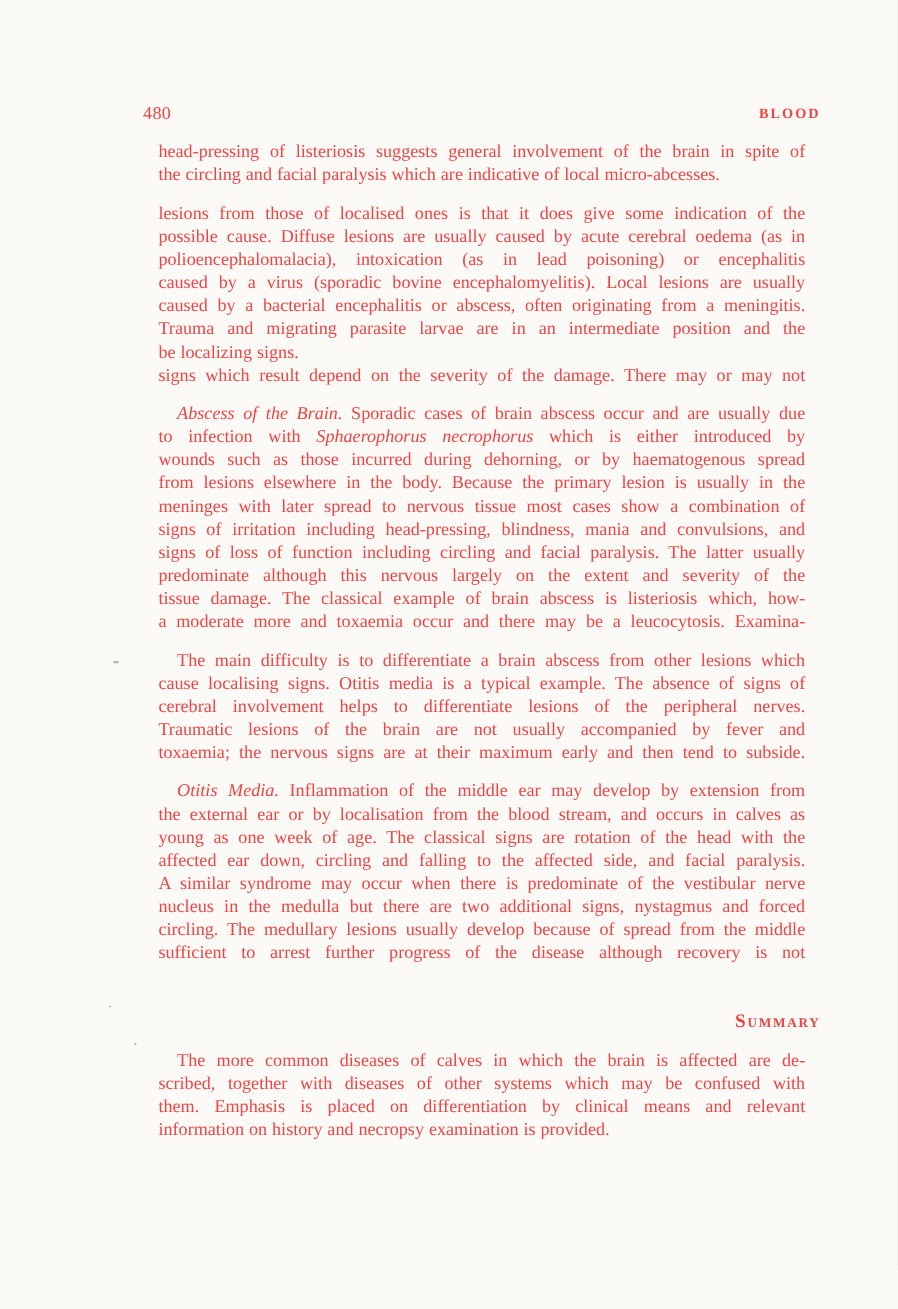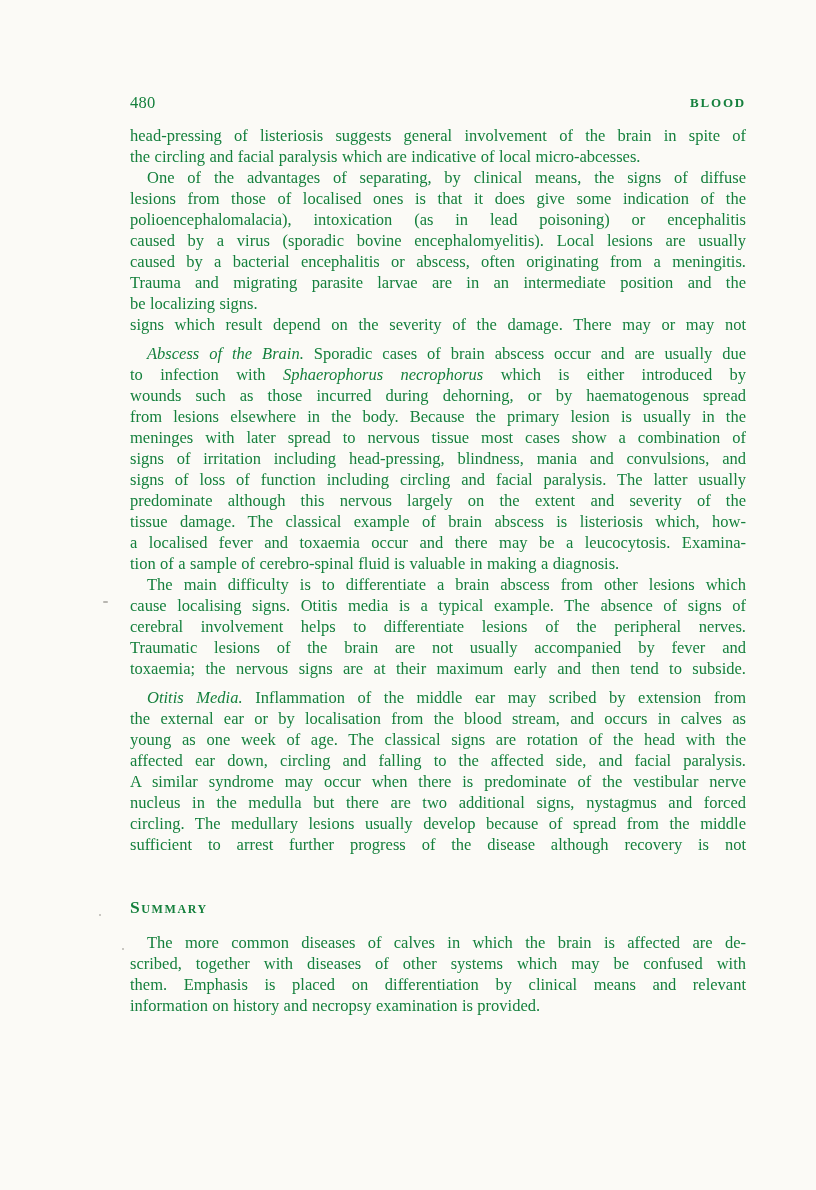--- a/index.html
+++ b/index.html
@@ -6,21 +6,21 @@
     margin: 0;
     padding: 0;
     background: #e8e8e4;
   }
   .page {
     position: relative;
     width: 816px;
     height: 1190px;
     margin: 0 auto;
     background: #fbfaf6;
-    color: #15803d;
+    color: #ef4444;
     font-family: "Liberation Serif", "DejaVu Serif", serif;
     overflow: hidden;
   }
   .content-col {
     position: absolute;
     left: 130px;
     top: 92px;
     width: 616px;
   }
   .running-header {
@@ -44,33 +44,33 @@
     text-align: right;
     font-size: 13px;
     line-height: 18px;
     font-weight: 700;
     letter-spacing: 1.8px;
   }
   .body-text {
     font-size: 16.5px;
     line-height: 21px;
   }
-  .paragraph { margin: 0; }
+  .paragraph { margin: 14px; }
   .paragraph.space-before { margin-top: 8px; }
   .line {
     text-align: justify;
     text-align-last: justify;
     word-spacing: 0.02em;
   }
   .line.last { text-align-last: left; }
   .line.indent { padding-left: 17px; }
   .italic { font-style: italic; }
   .section-heading {
     margin: 42px 0 14px 0;
-    text-align: left;
+    text-align: right;
     font-variant: small-caps;
     font-weight: 600;
     font-size: 17.5px;
     line-height: 21px;
     letter-spacing: 1.6px;
   }
   
   .speck {
     position: absolute;
     background: rgba(60, 55, 50, 0.35);
@@ -88,51 +88,50 @@
     <div class="running-header">
       <span class="page-num">480</span>
       <span class="running-title">BLOOD</span>
     </div>
     <div class="body-text">
         <div class="paragraph">
           <div class="line"><span>head-pressing of listeriosis suggests general involvement of the brain in spite of</span></div>
           <div class="line last"><span>the circling and facial paralysis which are indicative of local micro-abcesses.</span></div>
         </div>
         <div class="paragraph">
-          <div class="line indent"><span>One of the advantages of separating, by clinical means, the signs of diffuse</span></div>
           <div class="line"><span>lesions from those of localised ones is that it does give some indication of the</span></div>
+          <div class="line"><span>possible cause. Diffuse lesions are usually caused by acute cerebral oedema (as in</span></div>
           <div class="line"><span>polioencephalomalacia), intoxication (as in lead poisoning) or encephalitis</span></div>
           <div class="line"><span>caused by a virus (sporadic bovine encephalomyelitis). Local lesions are usually</span></div>
           <div class="line"><span>caused by a bacterial encephalitis or abscess, often originating from a meningitis.</span></div>
           <div class="line"><span>Trauma and migrating parasite larvae are in an intermediate position and the</span></div>
           <div class="line last"><span>be localizing signs.</span></div>
           <div class="line"><span>signs which result depend on the severity of the damage. There may or may not</span></div>
         </div>
         <div class="paragraph space-before">
           <div class="line indent"><span class="italic">Abscess of the Brain.</span><span> Sporadic cases of brain abscess occur and are usually due</span></div>
           <div class="line"><span>to infection with </span><span class="italic">Sphaerophorus necrophorus</span><span> which is either introduced by</span></div>
           <div class="line"><span>wounds such as those incurred during dehorning, or by haematogenous spread</span></div>
           <div class="line"><span>from lesions elsewhere in the body. Because the primary lesion is usually in the</span></div>
           <div class="line"><span>meninges with later spread to nervous tissue most cases show a combination of</span></div>
           <div class="line"><span>signs of irritation including head-pressing, blindness, mania and convulsions, and</span></div>
           <div class="line"><span>signs of loss of function including circling and facial paralysis. The latter usually</span></div>
           <div class="line"><span>predominate although this nervous largely on the extent and severity of the</span></div>
           <div class="line"><span>tissue damage. The classical example of brain abscess is listeriosis which, how-</span></div>
-          <div class="line"><span>a localised fever and toxaemia occur and there may be a leucocytosis. Examina-</span></div>
-          <div class="line last"><span>tion of a sample of cerebro-spinal fluid is valuable in making a diagnosis.</span></div>
+          <div class="line"><span>a moderate more and toxaemia occur and there may be a leucocytosis. Examina-</span></div>
         </div>
         <div class="paragraph">
           <div class="line indent"><span>The main difficulty is to differentiate a brain abscess from other lesions which</span></div>
           <div class="line"><span>cause localising signs. Otitis media is a typical example. The absence of signs of</span></div>
           <div class="line"><span>cerebral involvement helps to differentiate lesions of the peripheral nerves.</span></div>
           <div class="line"><span>Traumatic lesions of the brain are not usually accompanied by fever and</span></div>
           <div class="line"><span>toxaemia; the nervous signs are at their maximum early and then tend to subside.</span></div>
         </div>
         <div class="paragraph space-before">
-          <div class="line indent"><span class="italic">Otitis Media.</span><span> Inflammation of the middle ear may scribed by extension from</span></div>
+          <div class="line indent"><span class="italic">Otitis Media.</span><span> Inflammation of the middle ear may develop by extension from</span></div>
           <div class="line"><span>the external ear or by localisation from the blood stream, and occurs in calves as</span></div>
           <div class="line"><span>young as one week of age. The classical signs are rotation of the head with the</span></div>
           <div class="line"><span>affected ear down, circling and falling to the affected side, and facial paralysis.</span></div>
           <div class="line"><span>A similar syndrome may occur when there is predominate of the vestibular nerve</span></div>
           <div class="line"><span>nucleus in the medulla but there are two additional signs, nystagmus and forced</span></div>
           <div class="line"><span>circling. The medullary lesions usually develop because of spread from the middle</span></div>
           <div class="line"><span>sufficient to arrest further progress of the disease although recovery is not</span></div>
         </div>
         <div class="section-heading">Summary</div>
         <div class="paragraph">

